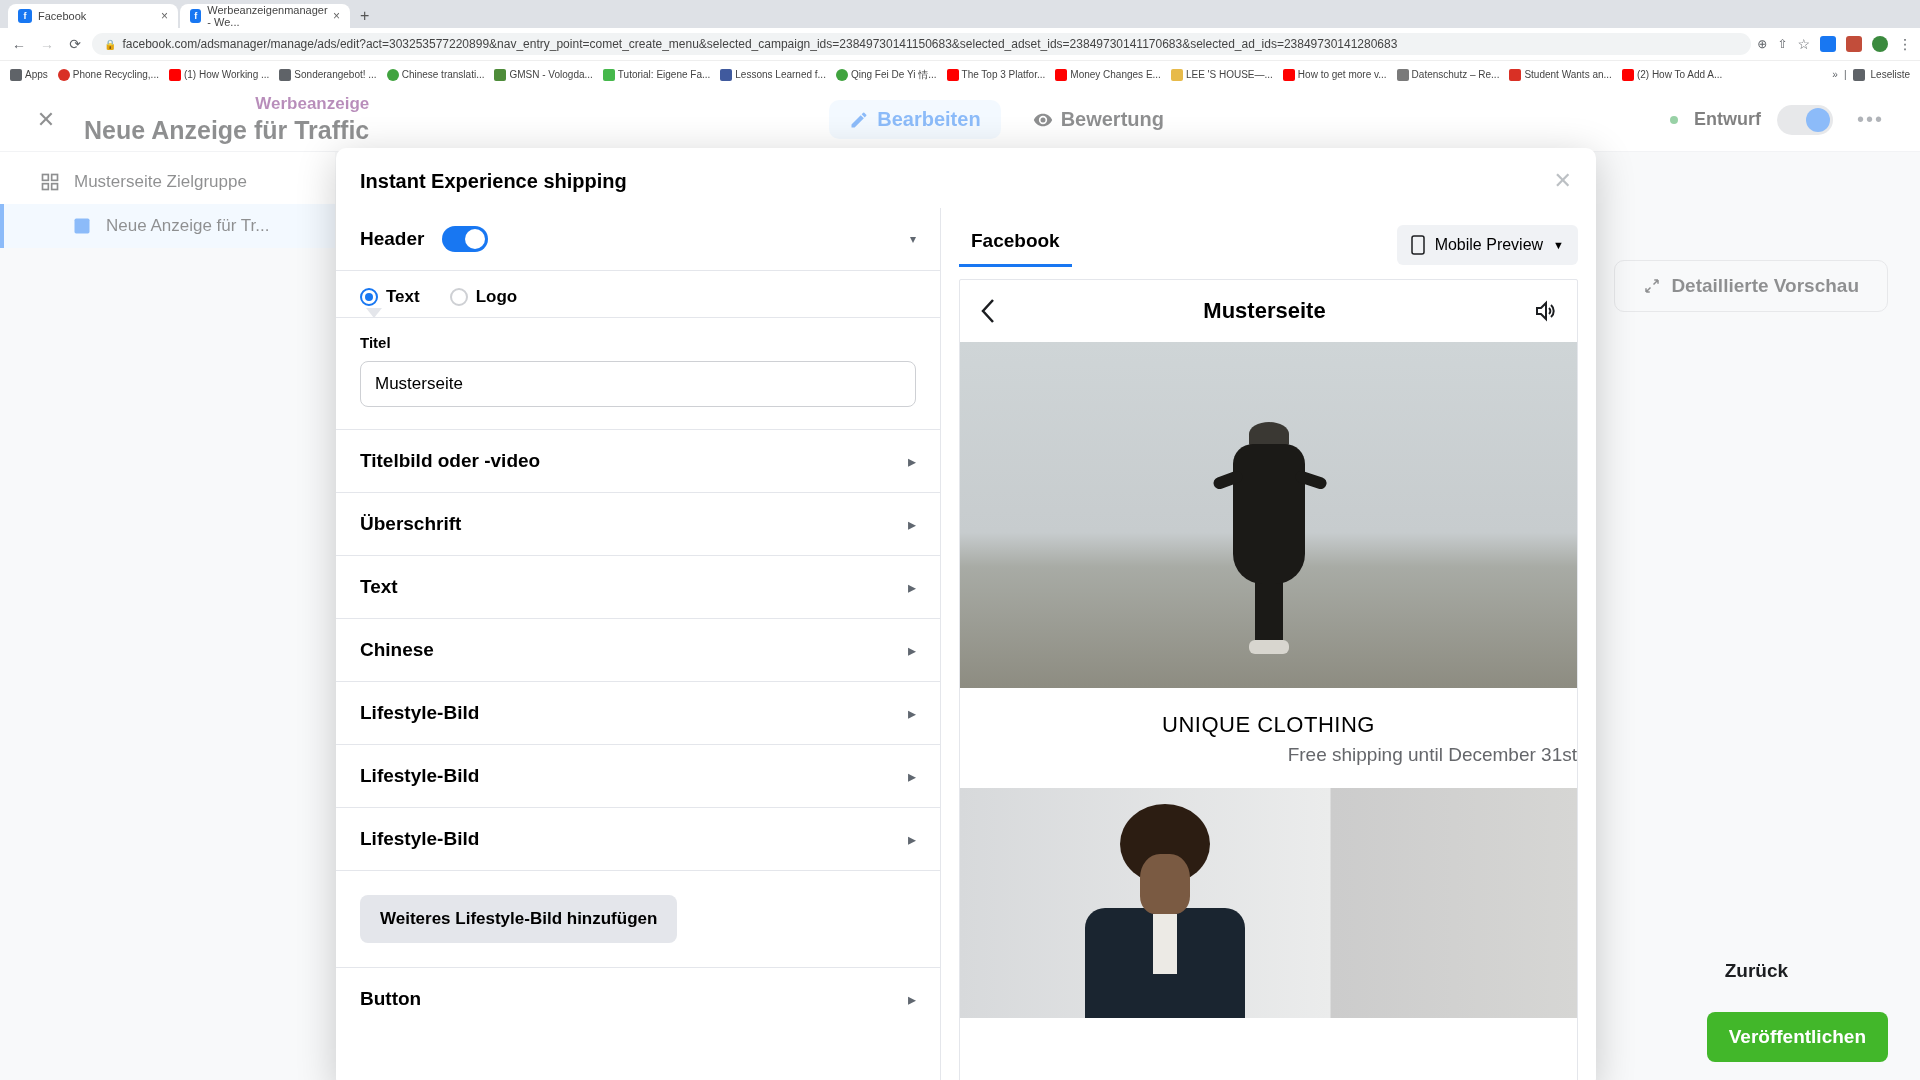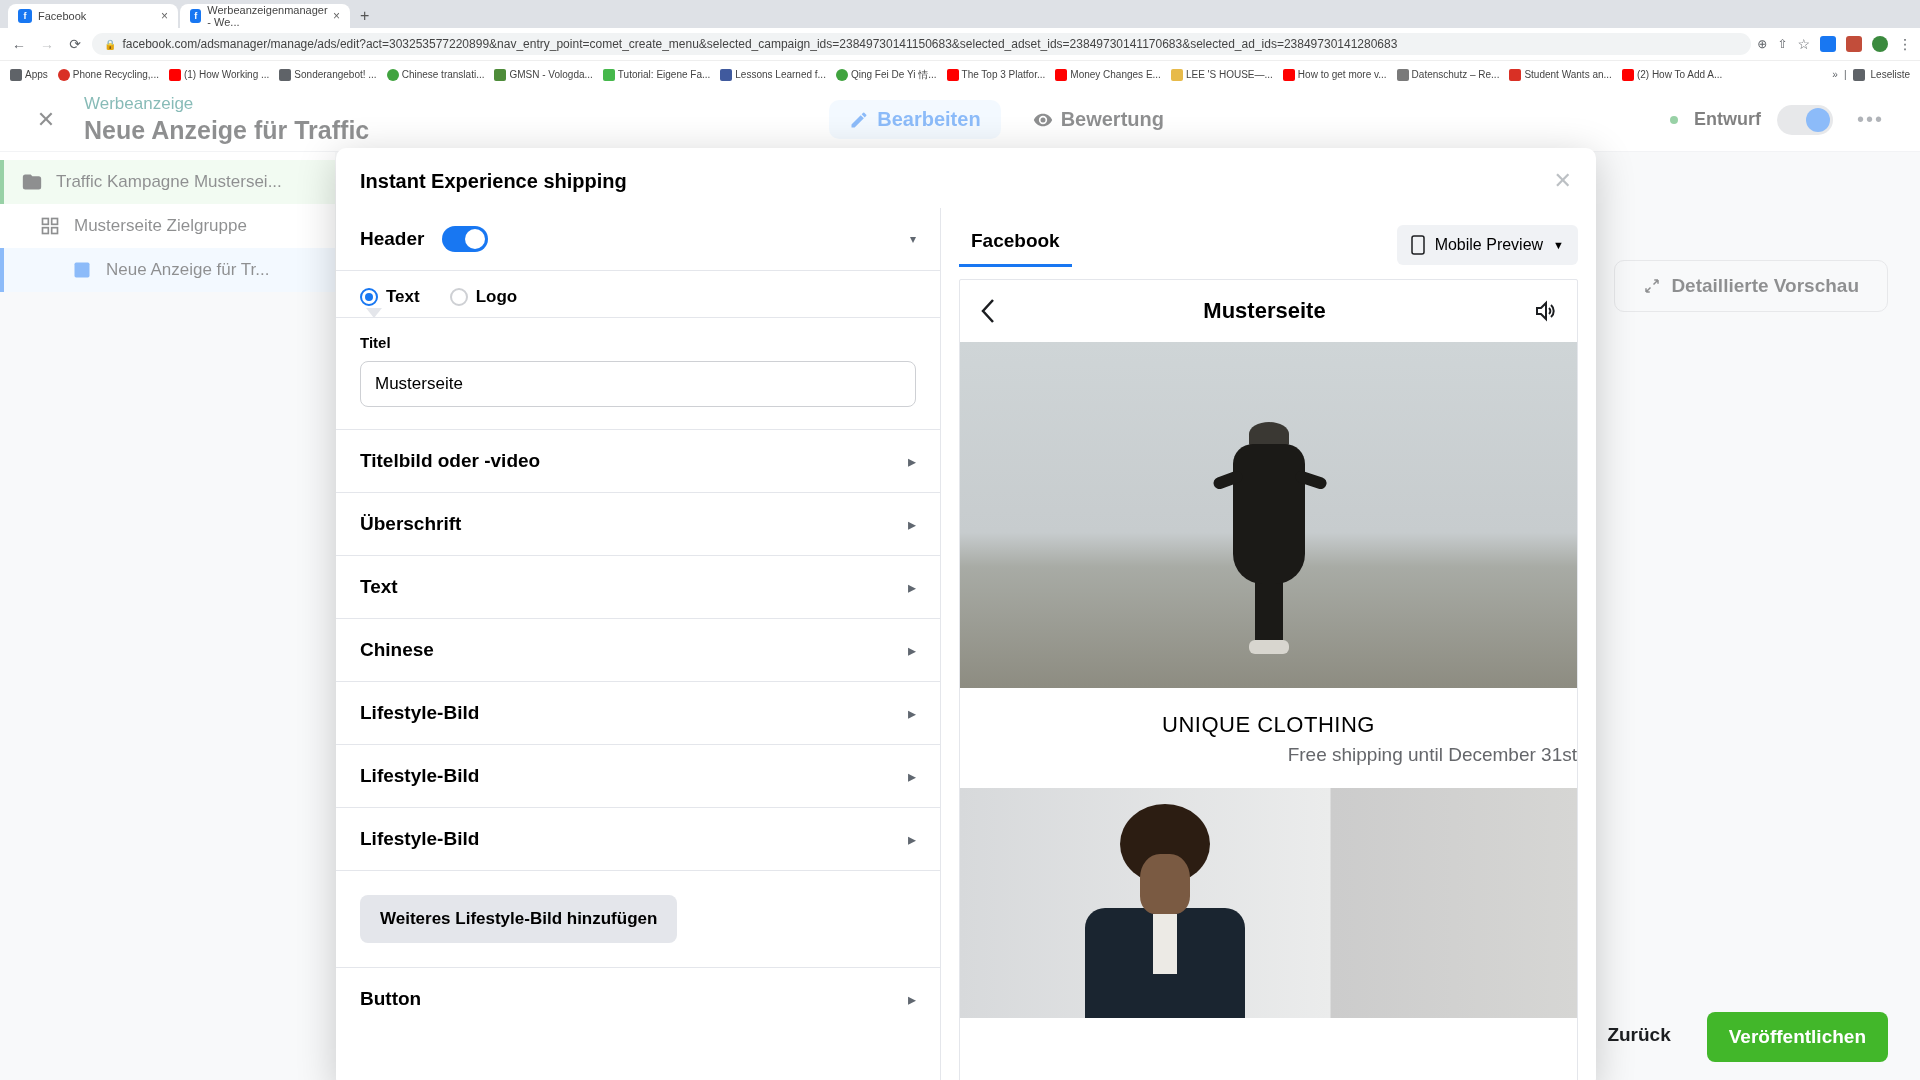--- a/index.html
+++ b/index.html
@@ -19,21 +19,21 @@
 .ext-icons { display: flex; gap: 10px; align-items: center; }
 .ext-icon { width: 16px; height: 16px; border-radius: 3px; }
 .bookmarks-row { display: flex; align-items: center; height: 28px; padding: 0 10px; gap: 10px; font-size: 10px; color: #444; background: #fff; border-top: 1px solid #eee; }
 .bm { display: flex; align-items: center; gap: 3px; white-space: nowrap; }
 .bm-icon { width: 12px; height: 12px; border-radius: 2px; }
 
 
 .am-header { height: 64px; background: #fff; display: flex; align-items: center; padding: 0 28px; border-bottom: 1px solid #e4e6eb; }
 .close-x { width: 36px; height: 36px; display: flex; align-items: center; justify-content: center; font-size: 22px; color: #1c1e21; margin-right: 20px; }
 .header-titles { display: flex; flex-direction: column; line-height: 1.25; }
-.subtitle { font-size: 17px; font-weight: 400; color: #0f766e; }
+.subtitle { font-size: 17px; font-weight: 700; color: #701a75; text-align: right; }
 .title-main { font-size: 25px; font-weight: 700; color: #1c1e21; }
 .tabs-center { display: flex; gap: 12px; margin-left: 460px; align-items: center; }
 .tab-pill { display: flex; align-items: center; gap: 8px; font-size: 20px; padding: 8px 20px; border-radius: 10px; color: #1c1e21; font-weight: 600; }
 .tab-pill.active { background: #e7f3ff; color: #1877f2; }
 .header-right { margin-left: auto; display: flex; align-items: center; gap: 16px; }
 .draft-dot { width: 8px; height: 8px; border-radius: 50%; background: #31a24c; }
 .draft-label { font-size: 18px; font-weight: 600; }
 .big-toggle { width: 56px; height: 30px; background: #ced0d4; border-radius: 15px; position: relative; }
 .big-toggle .knob { width: 24px; height: 24px; background: #1877f2; border-radius: 50%; position: absolute; right: 3px; top: 3px; }
 .more-dots { font-size: 20px; color: #606770; letter-spacing: 2px; padding: 8px; }
@@ -107,21 +107,21 @@
 
 .promo-head { text-align: center; font-size: 22px; padding: 24px 10px 6px; letter-spacing: 0.5px; }
 .promo-sub { text-align: right; font-size: 19px; color: #65676b; padding-bottom: 22px; }
 
 .lifestyle-img { height: 230px; background: linear-gradient(90deg, #d7d9db 0%, #ebecec 60%, #ccc 60.1%, #d6d6d4 100%); position: relative; }
 .lperson { position: absolute; left: 160px; bottom: 0; }
 .lhair { width: 90px; height: 80px; background: #2c1d12; border-radius: 50%; }
 .lface { width: 50px; height: 60px; background: #7a5a42; border-radius: 40% 40% 30% 30%; margin: -30px auto 0; position: relative; z-index: 1; }
 .ljacket { width: 160px; height: 110px; background: #1a2530; margin: -6px -35px 0; border-radius: 20px 20px 0 0; position: relative; }
 .lshirt { position: absolute; left: 68px; top: 6px; width: 24px; height: 60px; background: #eceae5; }
-.footer-real { position: absolute; right: 32px; bottom: 18px; display: flex; gap: 18px; z-index: 5; }
+.footer-real { position: absolute; right: 32px; bottom: 18px; display: flex; gap: 18px; z-index: 5; flex-direction: column; }
 .btn-back { font-size: 19px; font-weight: 600; color: #1c1e21; padding: 12px 18px; }
 .btn-publish { background: #42b72a; color: #fff; font-size: 19px; font-weight: 700; padding: 14px 22px; border-radius: 8px; }
 
 svg { display: block; }
 </style>
 </head>
 <body>
 
 <div class="browser-chrome">
   <div class="browser-tabs">
@@ -253,26 +253,20 @@
     <div class="draft-dot"></div>
     <span class="draft-label">Entwurf</span>
     <div class="big-toggle">
         <div class="knob"></div>
       </div>
     <div class="more-dots">•••</div>
   </div>
 </div>
 
 <div class="left-tree">
-  <div class="tree-item campaign">
-    <svg width="20" height="20" viewBox="0 0 24 24">
-        <path fill="#1c1e21" d="M10 4H4a2 2 0 0 0-2 2v12a2 2 0 0 0 2 2h16a2 2 0 0 0 2-2V8a2 2 0 0 0-2-2h-8l-2-2z" stroke="#1c1e21" stroke-width="2"></path>
-      </svg>
-    <span>Traffic Kampagne Mustersei...</span>
-  </div>
   <div class="tree-item indent1">
     <svg width="20" height="20" viewBox="0 0 24 24">
         <rect x="3" y="3" width="7" height="7" fill="none" stroke="#1c1e21" stroke-width="2"></rect>
         <rect x="14" y="3" width="7" height="7" fill="none" stroke="#1c1e21" stroke-width="2"></rect>
         <rect x="3" y="14" width="7" height="7" fill="none" stroke="#1c1e21" stroke-width="2"></rect>
         <rect x="14" y="14" width="7" height="7" fill="none" stroke="#1c1e21" stroke-width="2"></rect>
       </svg>
     <span>Musterseite Zielgruppe</span>
   </div>
   <div class="tree-item indent2 selected">

